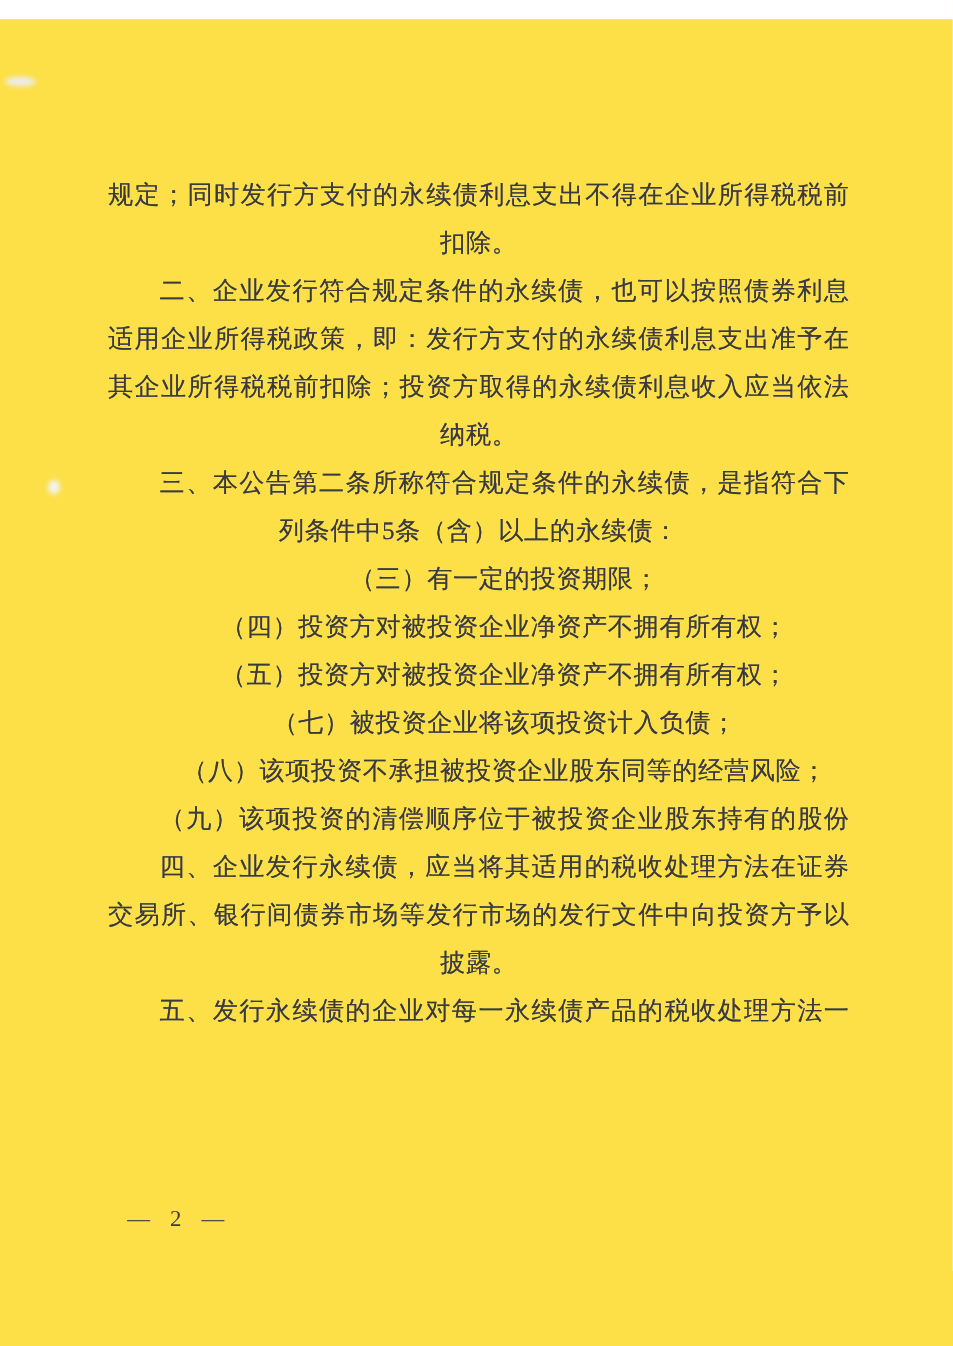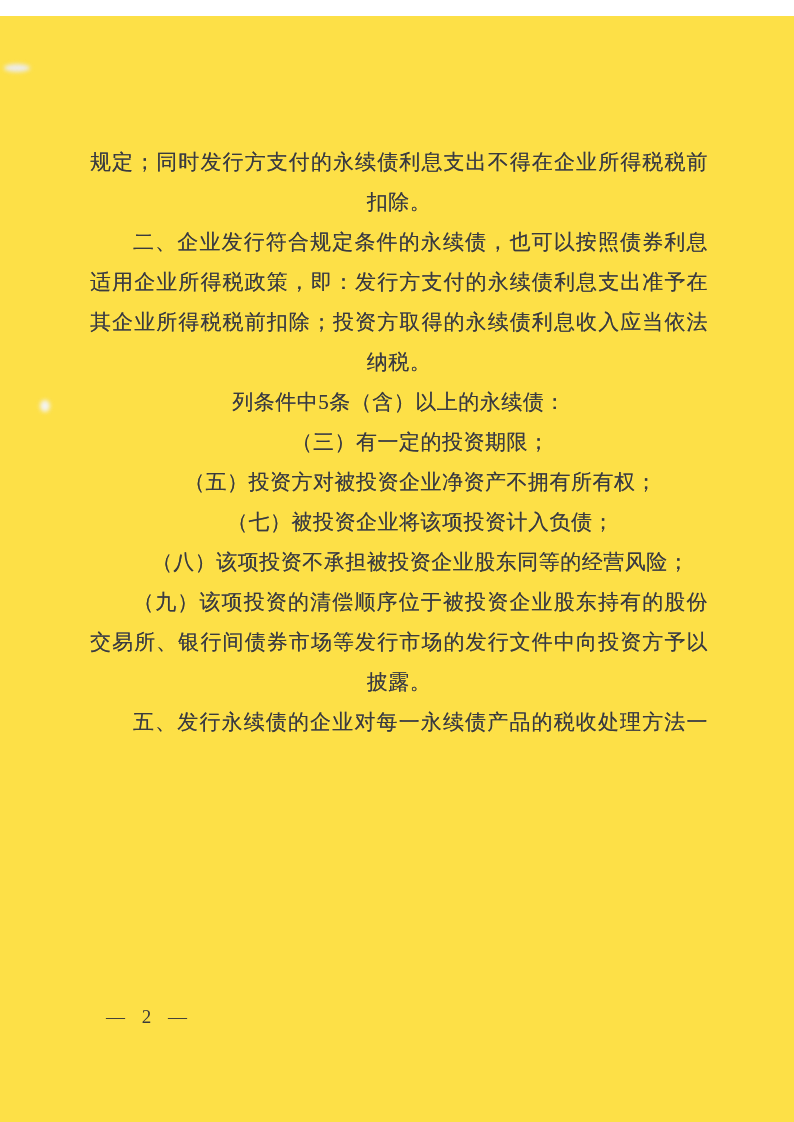--- a/index.html
+++ b/index.html
@@ -75,25 +75,28 @@
   <div class="scan-artifact smudge-1"></div>
   <div class="scan-artifact smudge-2"></div>
 
   <div class="content">
     <div class="line fill">规定；同时发行方支付的永续债利息支出不得在企业所得税税前</div>
     <div class="line">扣除。</div>
     <div class="line indent fill">二、企业发行符合规定条件的永续债，也可以按照债券利息</div>
     <div class="line fill">适用企业所得税政策，即：发行方支付的永续债利息支出准予在</div>
     <div class="line fill">其企业所得税税前扣除；投资方取得的永续债利息收入应当依法</div>
     <div class="line">纳税。</div>
+    <div class="line indent fill">三、本公告第二条所称符合规定条件的永续债，是指符合下</div>
     <div class="line">列条件中5条（含）以上的永续债：</div>
     <div class="line indent">（三）有一定的投资期限；</div>
+    <div class="line indent">（四）投资方对被投资企业净资产不拥有所有权；</div>
     <div class="line indent">（五）投资方对被投资企业净资产不拥有所有权；</div>
     <div class="line indent">（七）被投资企业将该项投资计入负债；</div>
     <div class="line indent">（八）该项投资不承担被投资企业股东同等的经营风险；</div>
     <div class="line indent fill">（九）该项投资的清偿顺序位于被投资企业股东持有的股份</div>
+    <div class="line indent fill">四、企业发行永续债，应当将其适用的税收处理方法在证券</div>
     <div class="line fill">交易所、银行间债券市场等发行市场的发行文件中向投资方予以</div>
     <div class="line">披露。</div>
     <div class="line indent fill">五、发行永续债的企业对每一永续债产品的税收处理方法一</div>
   </div>
 
   <div class="footer">— 2 —</div>
 </div>
 
 </body></html>

